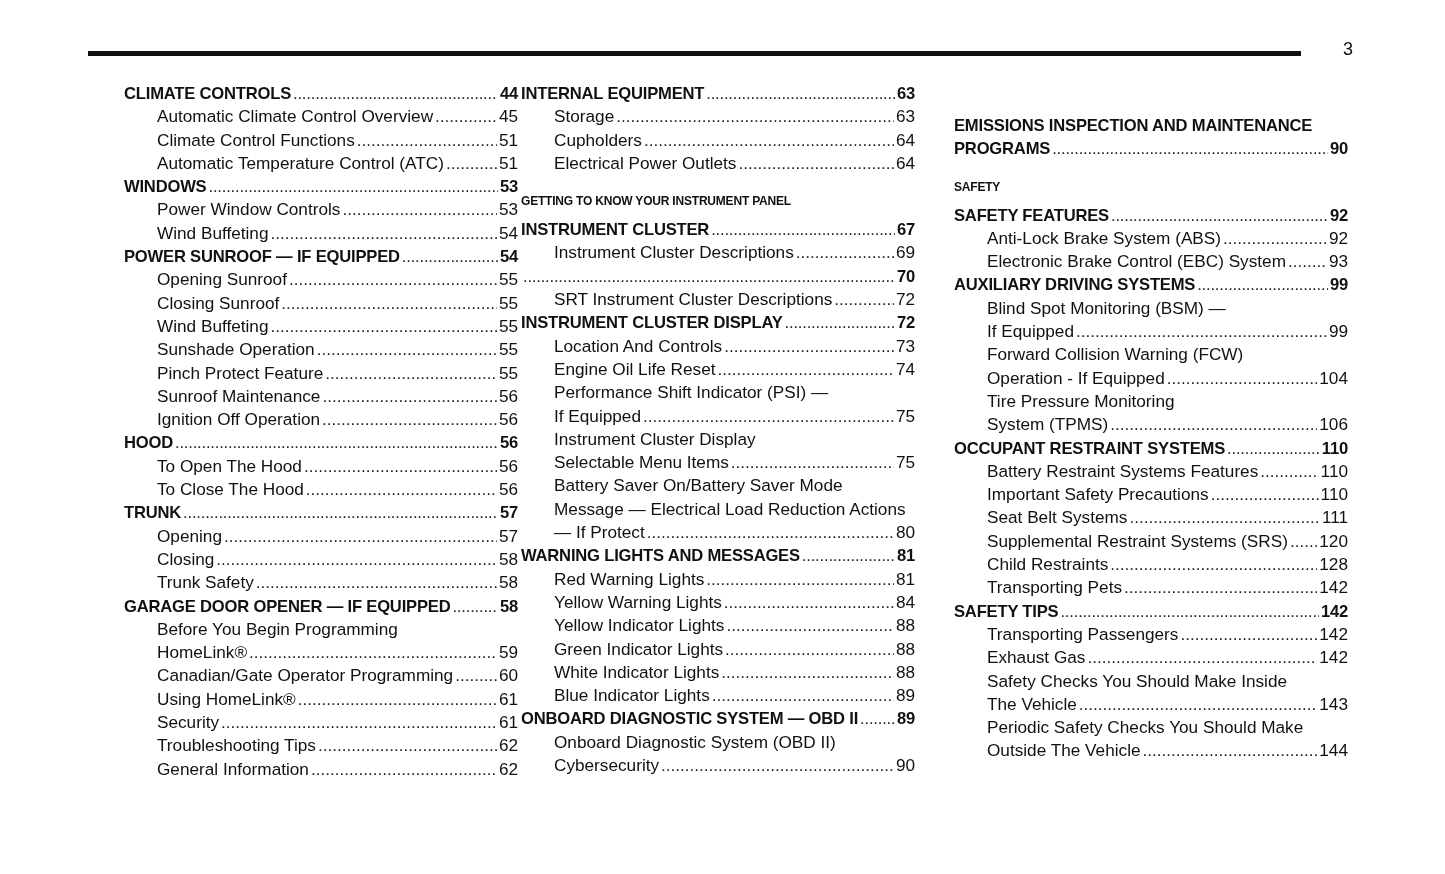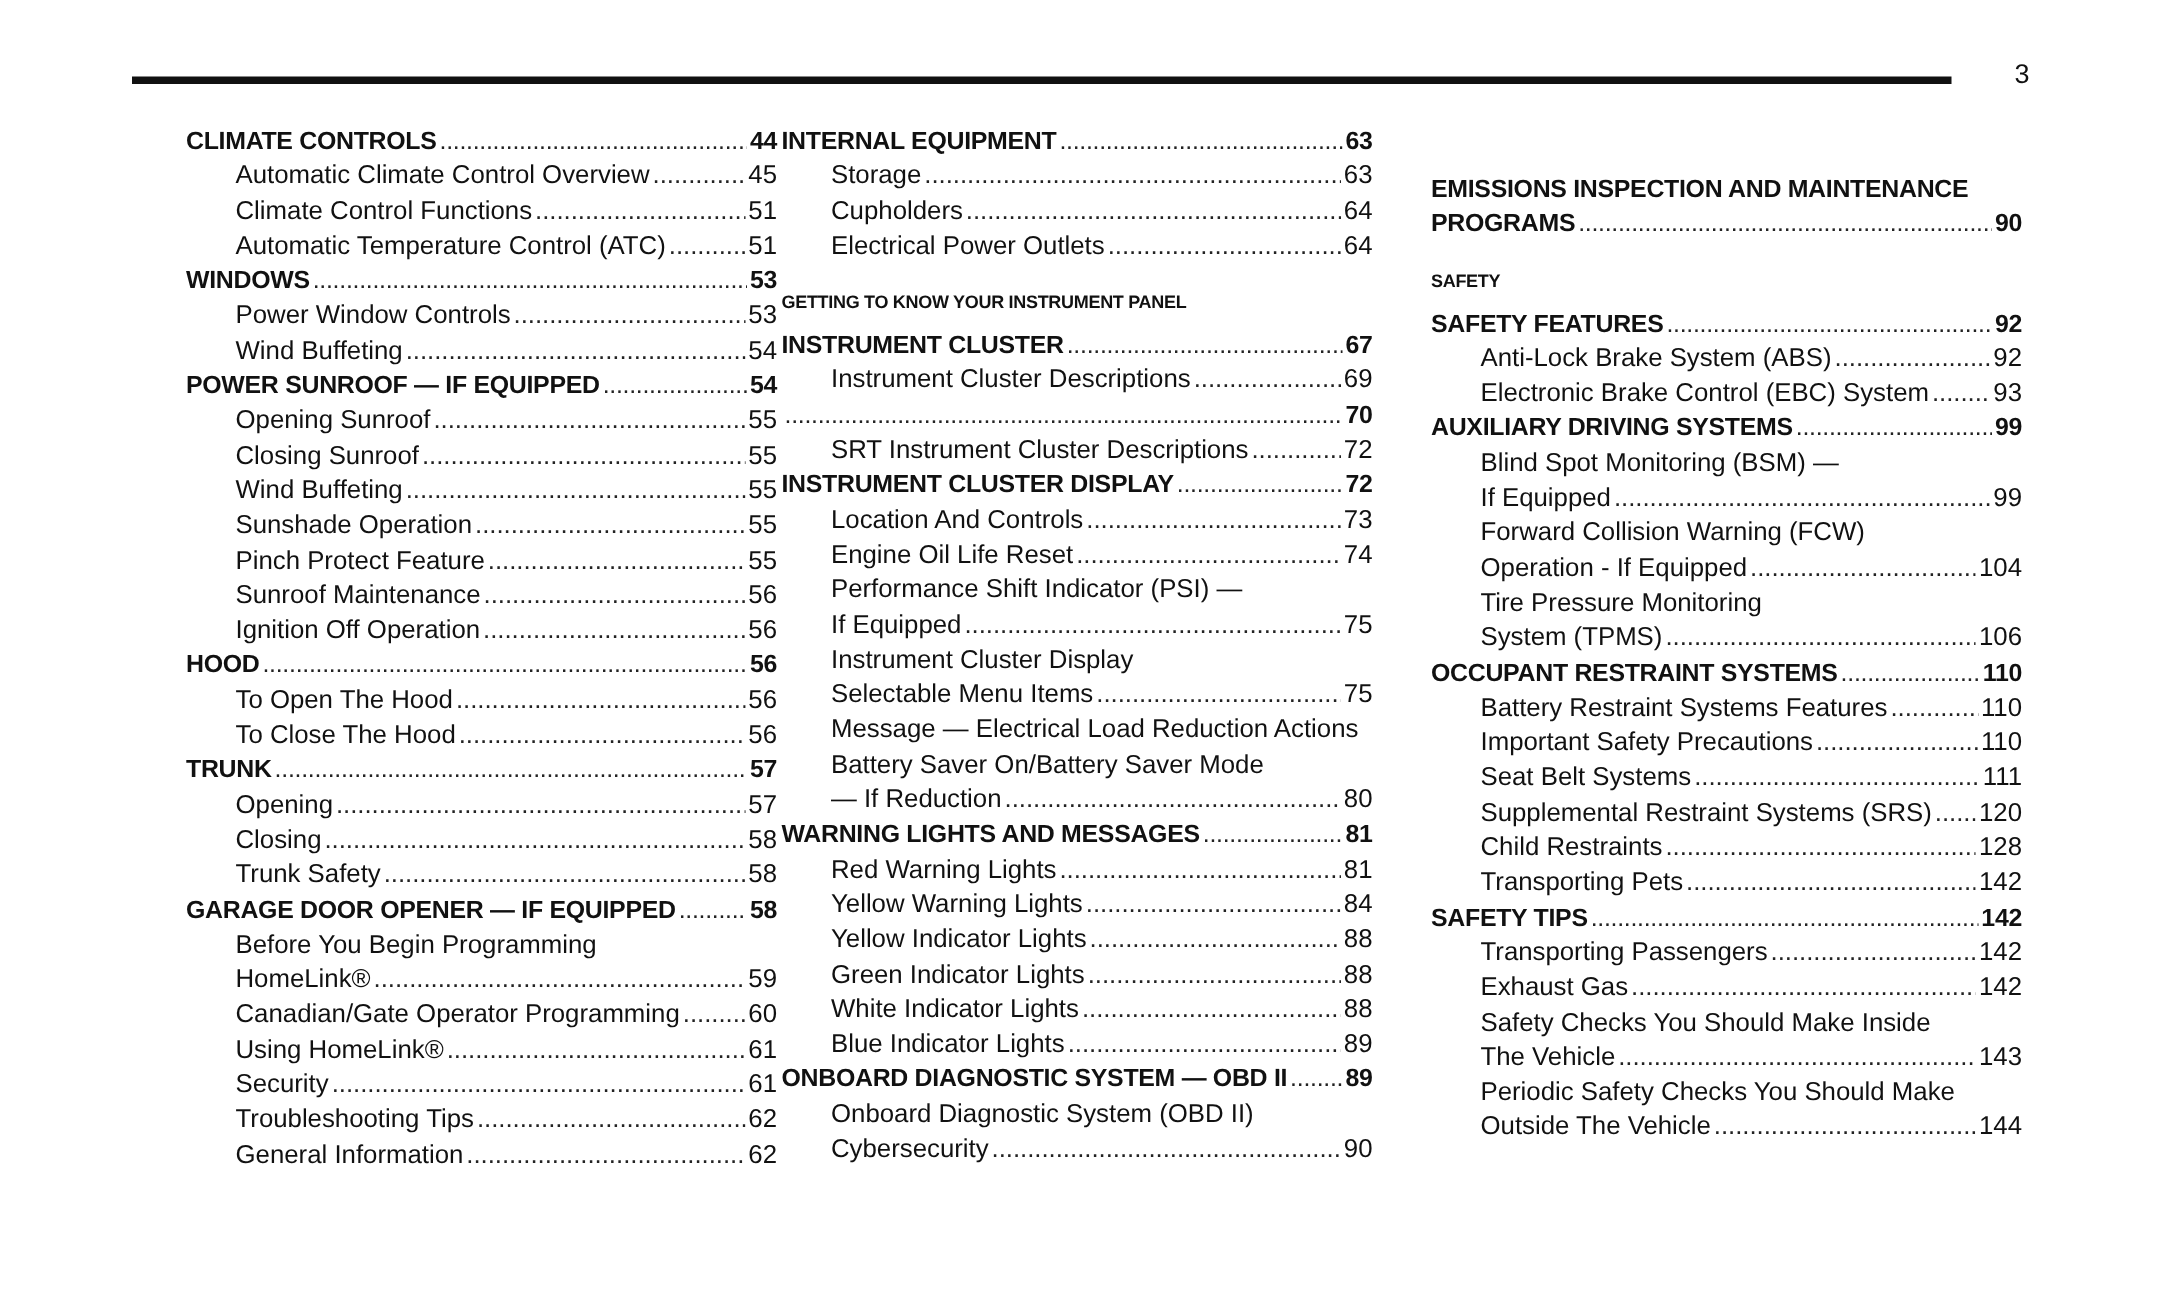--- a/index.html
+++ b/index.html
@@ -268,27 +268,27 @@
     </div>
     <div class="entry wrap-first sub">
       <span class="label">Instrument Cluster Display</span>
     </div>
     <div class="entry sub">
       <span class="label">Selectable Menu Items</span>
       <span class="leader"></span>
       <span class="page">75</span>
     </div>
     <div class="entry wrap-first sub">
+      <span class="label">Battery Saver On/Battery Saver Mode</span>
+    </div>
+    <div class="entry wrap-first sub">
       <span class="label">Message — Electrical Load Reduction Actions</span>
     </div>
-    <div class="entry wrap-first sub">
-      <span class="label">Battery Saver On/Battery Saver Mode</span>
-    </div>
-    <div class="entry sub">
-      <span class="label">— If Reduction</span>
+    <div class="entry sub">
+      <span class="label">— If Protect</span>
       <span class="leader"></span>
       <span class="page">80</span>
     </div>
     <div class="entry main">
       <span class="label">WARNING LIGHTS AND MESSAGES</span>
       <span class="leader"></span>
       <span class="page">81</span>
     </div>
     <div class="entry sub">
       <span class="label">Red Warning Lights</span>

